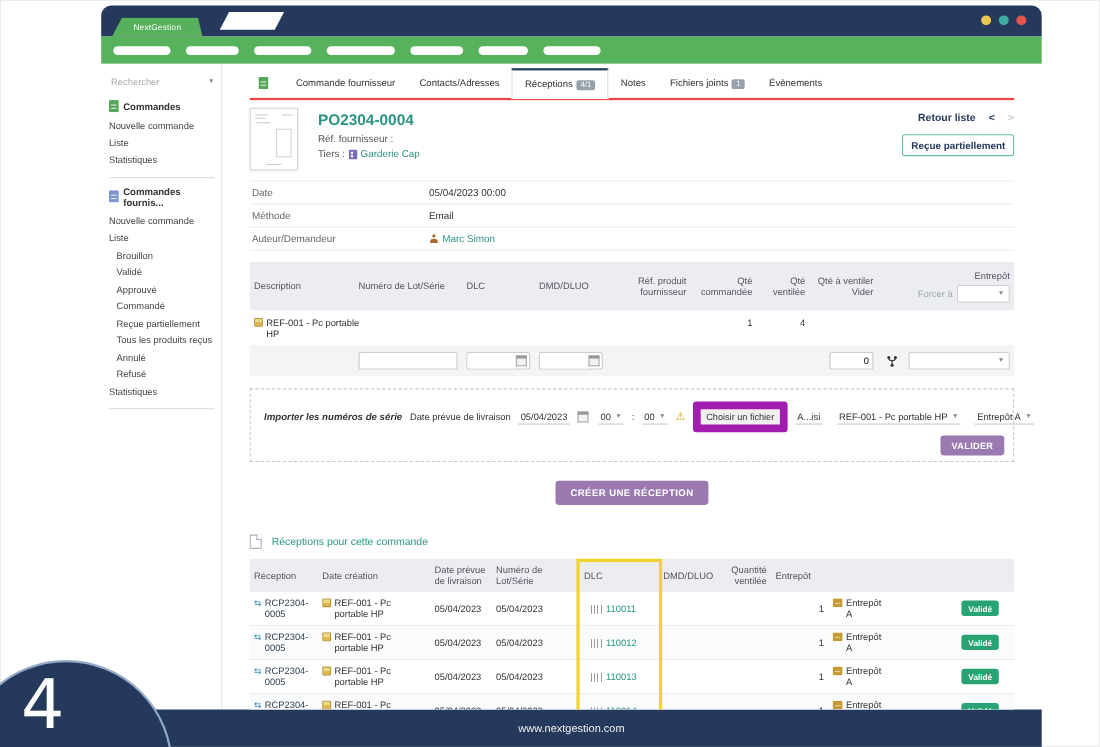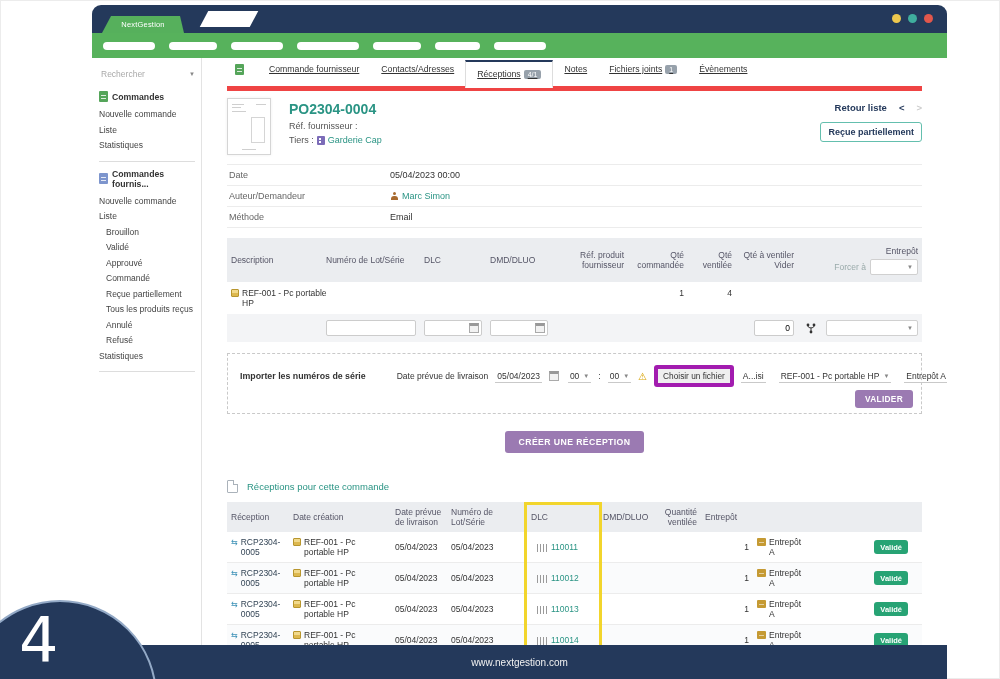--- a/index.html
+++ b/index.html
@@ -33,21 +33,21 @@
               background-size:5px 1px; background-position:2px 4px,2px 7px; background-repeat:no-repeat; }
   .doc-icon.green { background-color:#55a55a; }
   .doc-icon.blue  { background-color:#7d95cd; }
   .side-item { line-height:15.5px; cursor:pointer; white-space:nowrap; }
   .side-item.sub { padding-left:7px; }
   .side-div { border-top:1px solid #ddd; margin:7px 2px 7px 0; }
 
   .main { flex:1; padding:3px 25px 0 25px; position:relative; overflow:hidden; }
 
   
-  .tabsbar { display:flex; align-items:center; border-bottom:5px solid #ef4444; height:30px; font-size:8.7px; color:#333;text-decoration:underline; }
+  .tabsbar { display:flex; align-items:flex-end; border-bottom:2px solid #ef4444; height:30px; font-size:8.7px; color:#333; }
   .tab-lead-icon { margin:0 14px 8px 8px; }
   .tab { padding:0 11px 9px; white-space:nowrap; cursor:pointer; }
   .tab.active { background:#fff; border:1px solid #ddd; border-top:2px solid #24395b; border-bottom:1px solid #fff;
                 padding:7px 11px 8px; margin-bottom:-1px; }
   .badge { background:#97a1ab; color:#fff; font-size:7px; padding:1px 4px; border-radius:2px; margin-left:3px; }
 
   
   .banner { display:flex; margin-top:7px; }
   .thumb { width:44px; height:57px; border:1px solid #d5d5d5; background:#fff; position:relative; flex:none; box-shadow:0 0 3px #eee; }
   .thumb i { position:absolute; background:#cfcfcf; }
@@ -98,24 +98,24 @@
   .branch-icon { margin-left:4px; flex:none; }
   .bsel { border:1px solid #d0d0d0; background:#fff; border-radius:2px; height:16px; display:flex; align-items:center;
           justify-content:flex-end; padding:0 4px; cursor:pointer; }
   .forcer-row { display:flex; align-items:center; gap:4px; justify-content:flex-end; margin-top:3px; }
   .forcer-lbl { color:#9aa; }
   .entrepot-h { text-align:right; color:#556; }
 
   
   .import-box { margin-top:11px; border:1px dashed #c9c9c9; position:relative; padding:11px 10px 26px 12px; }
   .import-row { display:flex; align-items:center; gap:7px; font-size:8.5px; color:#333; white-space:nowrap; }
-  .import-title { font-weight:bold; font-size:8.8px; margin-right:24px; }
+  .import-title { font-weight:bold; font-size:8.8px; margin-right:0;font-style:italic; }
   .u-field { border-bottom:1px solid #c9c9c9; padding:1px 2px; display:inline-flex; align-items:center; gap:4px; }
   .warn-icon { color:#d9a50a; font-size:10px; }
-  .file-btn { border:4px solid #a21caf; background:#efefef; border-radius:3px; padding:2px 5px; font-size:8.3px; cursor:pointer; }
+  .file-btn { border:7px solid #a21caf; background:#efefef; border-radius:3px; padding:2px 5px; font-size:8.3px; cursor:pointer; }
   .wh-sel { width:112px; justify-content:space-between; }
   .valider-btn { position:absolute; right:8px; bottom:5px; background:#9b7ab2; color:#fff; font-weight:bold; font-size:8.3px;
                  padding:4px 10px; border-radius:3px; border:none; cursor:pointer; letter-spacing:.3px; font-family:"Liberation Sans",sans-serif;}
 
   .create-wrap { text-align:center; margin-top:17px; }
   .create-btn { background:#9b7ab2; color:#fff; font-weight:bold; font-size:8.7px; padding:6px 14px; border:none; border-radius:3px;
                 letter-spacing:.4px; cursor:pointer; font-family:"Liberation Sans",sans-serif; }
 
   
   .rcp-title { display:flex; align-items:center; gap:9px; margin-top:27px; }
@@ -254,29 +254,29 @@
             <span class="status-btn">Reçue partiellement</span>
           </div>
         </div>
 
         <div class="info">
           <div class="info-row">
             <div class="info-label">Date</div>
             <div class="info-value">05/04/2023 00:00</div>
           </div>
           <div class="info-row">
+            <div class="info-label">Méthode</div>
+            <div class="info-value">Email</div>
+          </div>
+          <div class="info-row">
             <div class="info-label">Auteur/Demandeur</div>
             <div class="info-value">
               <span class="person-icon"></span>
               <span class="link">Marc Simon</span>
             </div>
-          </div>
-          <div class="info-row">
-            <div class="info-label">Méthode</div>
-            <div class="info-value">Email</div>
           </div>
         </div>
 
         <div class="ot">
           <div class="ot-grid ot-head">
             <div>Description</div>
             <div>Numéro de Lot/Série</div>
             <div>DLC</div>
             <div>DMD/DLUO</div>
             <div class="ta-r">Réf. produit fournisseur</div>

